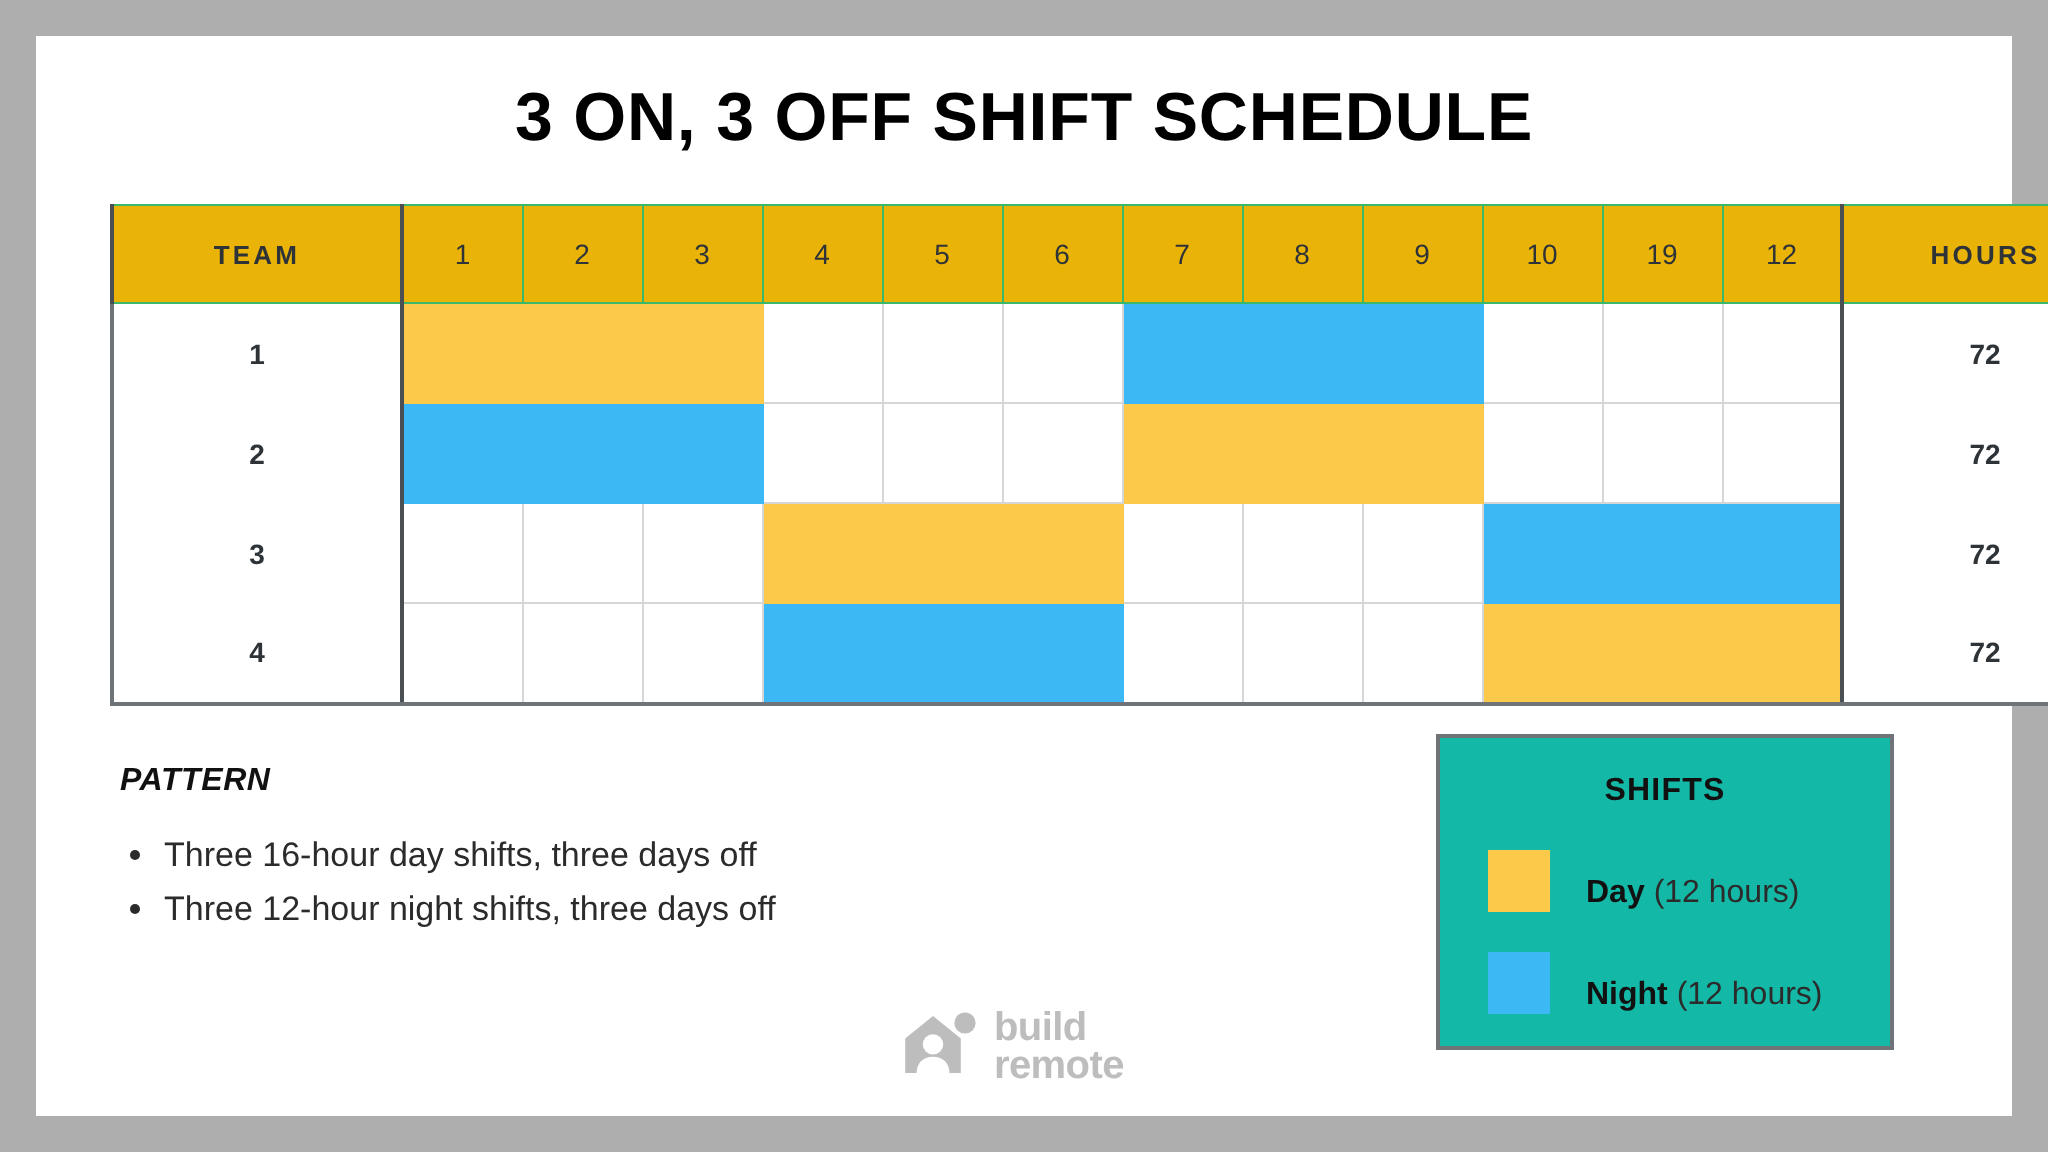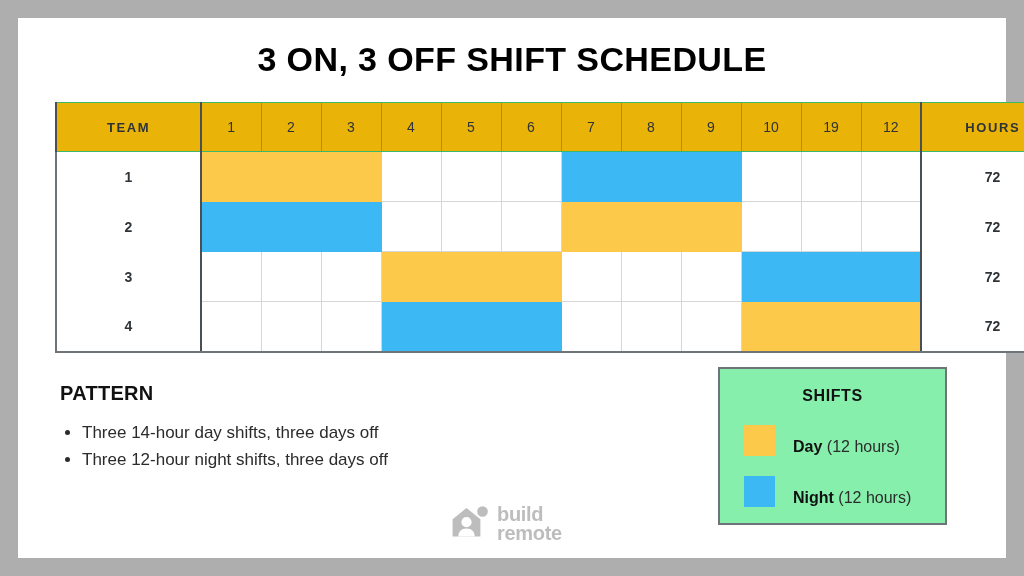--- a/index.html
+++ b/index.html
@@ -92,46 +92,47 @@
   tr.lastrow .day-cell { border-bottom: 2px solid #6f7479; }
 
   
   #pattern {
     position: absolute;
     left: 42px;
     top: 364px;
     width: 480px;
   }
   #pattern-title {
-    font-size: 20px;
+    font-size: 16px;
     font-weight: bold;
     color: #111111;
     letter-spacing: 0.3px;
     margin-bottom: 14px;
+    font-style: italic;
   }
   #pattern ul {
     margin: 0;
     padding: 0 0 0 22px;
     list-style: disc;
   }
   #pattern li {
     font-size: 17px;
     color: #2b2b2b;
     line-height: 1.6;
   }
 
   
   #legend {
     position: absolute;
     left: 700px;
     top: 349px;
     width: 225px;
     height: 154px;
     border: 2px solid #6f7479;
-    background: #86efac;
+    background: #14b8a6;
   }
   #legend-title {
     text-align: center;
     font-size: 16px;
     font-weight: bold;
     color: #111111;
     letter-spacing: 0.6px;
     margin-top: 18px;
   }
   .legend-row {
@@ -267,21 +268,21 @@
           <td class="day-cell day"></td>
           <td class="day-cell day" style="border-right: 2px solid rgb(74, 79, 84);"></td>
           <td class="hours-cell">72</td>
         </tr>
       </tbody>
   </table>
 
   <div id="pattern">
     <div id="pattern-title">PATTERN</div>
     <ul id="pattern-list">
-        <li>Three 14-hour day shifts, three days off</li>
+        <li>Three 16-hour day shifts, three days off</li>
         <li>Three 12-hour night shifts, three days off</li>
       </ul>
   </div>
 
   <div id="legend">
     <div id="legend-title">SHIFTS</div>
     <div id="legend-rows">
         <div class="legend-row">
           <div class="swatch day"></div>
           <div class="legend-text"><b>Day</b> <span>(12 hours)</span></div>

